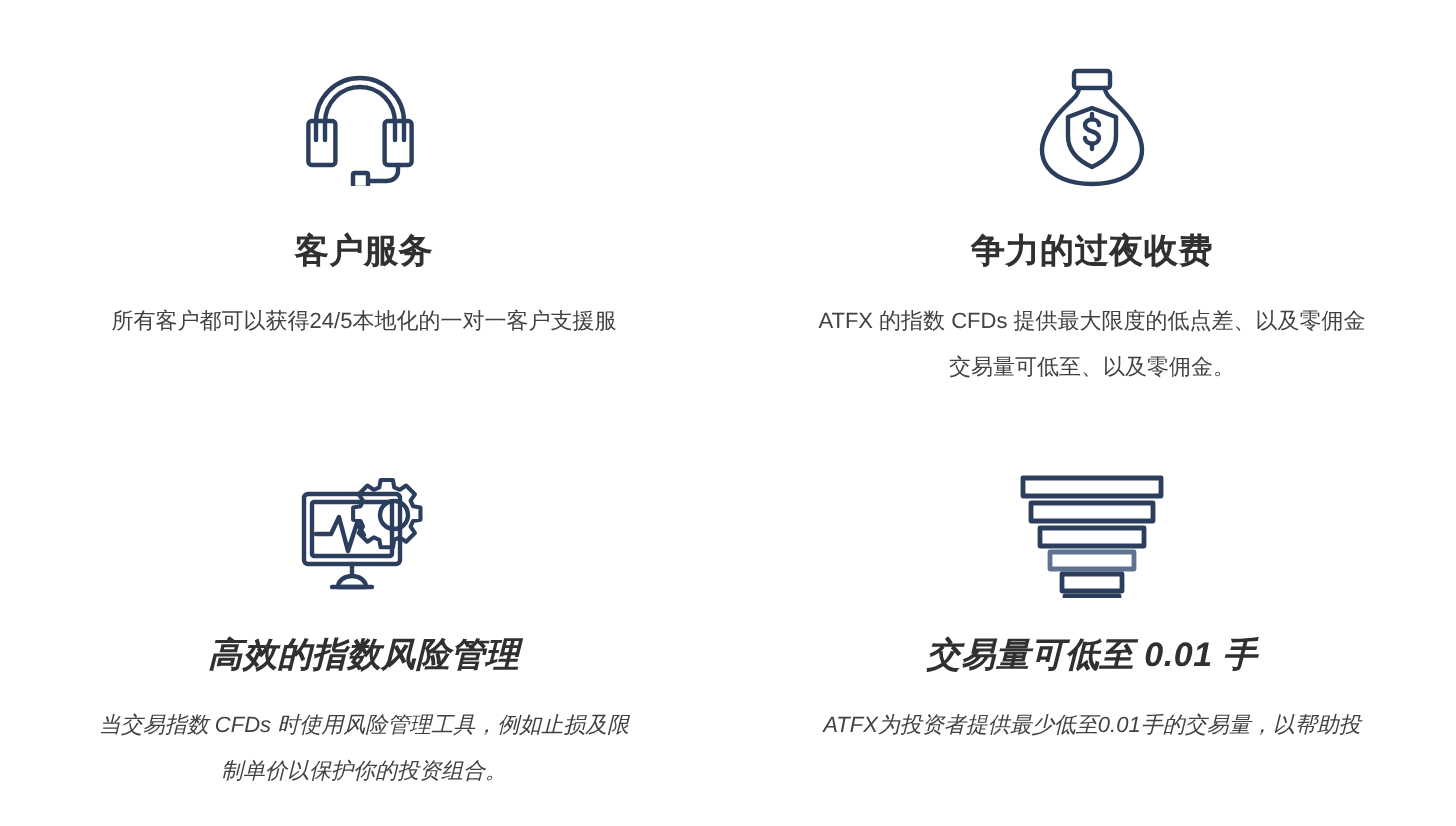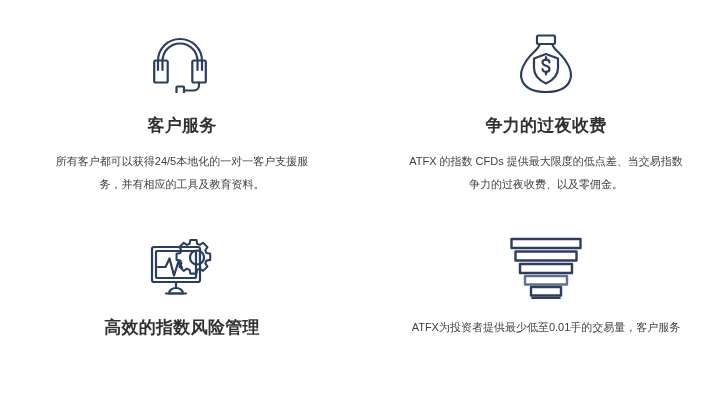--- a/index.html
+++ b/index.html
@@ -23,21 +23,21 @@
     box-sizing: border-box;
   }
   .feature-card {
     display: flex;
     flex-direction: column;
     align-items: center;
     box-sizing: border-box;
     padding: 0 8px;
   }
   .feature-card.row1 { padding-top: 30px; }
-  .feature-card.row2 { padding-top: 28px; }
+  .feature-card.row2 { padding-top: 28px; font-style: italic; }
 
   .icon-wrap {
     width: 80px;
     height: 68px;
     display: flex;
     align-items: center;
     justify-content: center;
   }
   .icon-wrap svg {
     display: block;
@@ -79,65 +79,69 @@
         <path d="M11.5 35 V26.5 C11.5 16 19.5 8.5 29 8.5 C38.5 8.5 46.5 16 46.5 26.5 V35"></path>
         <rect x="3.2" y="25.5" width="13.5" height="22" rx="1.6"></rect>
         <rect x="41.3" y="25.5" width="13.5" height="22" rx="1.6"></rect>
         <path d="M48 47.5 V50.5 C48 53.5 45.5 55.5 42 55.5 H33.5"></path>
         <rect x="25.5" y="51.5" width="7.5" height="7.5" rx="0.8"></rect>
       </svg>
     </div>
     <div class="card-title">客户服务</div>
     <div class="card-desc">
       <span class="line">所有客户都可以获得24/5本地化的一对一客户支援服</span>
-      <span class="line">务，并有相应的工具及教育资料。</span>
     </div>
   </div>
 
   <div class="feature-card row1">
     <div class="icon-wrap">
       <svg width="62" height="62" viewBox="0 0 62 62" fill="none" stroke="#2c3e5d" stroke-width="2.2" stroke-linecap="round" stroke-linejoin="round">
         <rect x="22" y="2.5" width="18" height="8.5" rx="1.4"></rect>
         <path d="M24.5 11 C24.5 16 18 18 11.5 27.5 C6 35.5 4.5 42.5 7.5 48.5 C11 55.5 20 59 31 59 C42 59 51 55.5 54.5 48.5 C57.5 42.5 56 35.5 50.5 27.5 C44 18 37.5 16 37.5 11"></path>
         <path d="M31 21 L43 25.5 V35 C43 42.5 37.5 47.5 31 50.5 C24.5 47.5 19 42.5 19 35 V25.5 Z"></path>
         <path d="M34.5 29.5 C34.5 27.8 32.9 26.7 31 26.7 C29.1 26.7 27.5 27.8 27.5 29.5 C27.5 31.2 29.1 32.1 31 32.7 C32.9 33.3 34.5 34.2 34.5 36 C34.5 37.7 32.9 38.8 31 38.8 C29.1 38.8 27.5 37.7 27.5 36"></path>
         <path d="M31 24 V26.7 M31 38.8 V41.5"></path>
       </svg>
     </div>
     <div class="card-title">争力的过夜收费</div>
     <div class="card-desc">
-      <span class="line">ATFX 的指数 CFDs 提供最大限度的低点差、当交易指数</span>
-      <span class="line">争力的过夜收费、以及零佣金。</span>
+      <span class="line">ATFX 的指数 CFDs 提供最大限度的低点差、以及零佣金</span>
+      <span class="line">交易量可低至、以及零佣金。</span>
     </div>
   </div>
 
   <div class="feature-card row2">
     <div class="icon-wrap">
       <svg width="66" height="62" viewBox="0 0 66 62" fill="none" stroke="#2c3e5d" stroke-width="2.2" stroke-linecap="round" stroke-linejoin="round">
         <rect x="3" y="10" width="48" height="35" rx="2"></rect>
         <rect x="7" y="14" width="40" height="27" rx="1"></rect>
         <path d="M9 30 H16.5 L20.5 21.5 L25 38.5 L29.5 24.5 L33 30.5"></path>
         <path d="M27 45 V51 M20 56.5 C20 53.5 23 51 27 51 C31 51 34 53.5 34 56.5 Z"></path>
         <path d="M17 56.5 H37"></path>
         <path d="M45.2 2.2 h6.6 l0.7 4.0 3.0 1.3 3.4-2.3 4.7 4.7 -2.3 3.4 1.3 3.0 4.0 0.7 v6.6 l-4.0 0.7 -1.3 3.0 2.3 3.4 -4.7 4.7 -3.4-2.3 -3.0 1.3 -0.7 4.0 h-6.6 l-0.7-4.0 -3.0-1.3 -3.4 2.3 -4.7-4.7 2.3-3.4 -1.3-3.0 -4.0-0.7 v-6.6 l4.0-0.7 1.3-3.0 -2.3-3.4 4.7-4.7 3.4 2.3 3.0-1.3 Z" transform="translate(-3.5,0) scale(0.93) translate(3,1)"></path>
         <circle cx="48" cy="20.5" r="7"></circle>
       </svg>
     </div>
     <div class="card-title row2">高效的指数风险管理</div>
+    <div class="card-desc">
+      <span class="line">当交易指数 CFDs 时使用风险管理工具，例如止损及限</span>
+      <span class="line">制单价以保护你的投资组合。</span>
+    </div>
   </div>
 
   <div class="feature-card row2">
     <div class="icon-wrap">
       <svg width="72" height="62" viewBox="0 0 72 62" fill="none" stroke="#2c3e5d" stroke-width="2.4" stroke-linejoin="round">
         <rect x="1.5" y="2" width="69" height="9"></rect>
         <rect x="5.5" y="14.5" width="61" height="9"></rect>
         <rect x="10" y="27" width="52" height="9"></rect>
         <rect x="15" y="39" width="42" height="8.5" stroke="#5f7390"></rect>
         <rect x="21" y="50" width="30" height="8.5"></rect>
         <rect x="22.5" y="61" width="27" height="8.5"></rect>
       </svg>
     </div>
+    <div class="card-title row2">交易量可低至 0.01 手</div>
     <div class="card-desc">
-      <span class="line">ATFX为投资者提供最少低至0.01手的交易量，客户服务</span>
+      <span class="line">ATFX为投资者提供最少低至0.01手的交易量，以帮助投</span>
     </div>
   </div>
 
 </div>
 
 </body></html>

